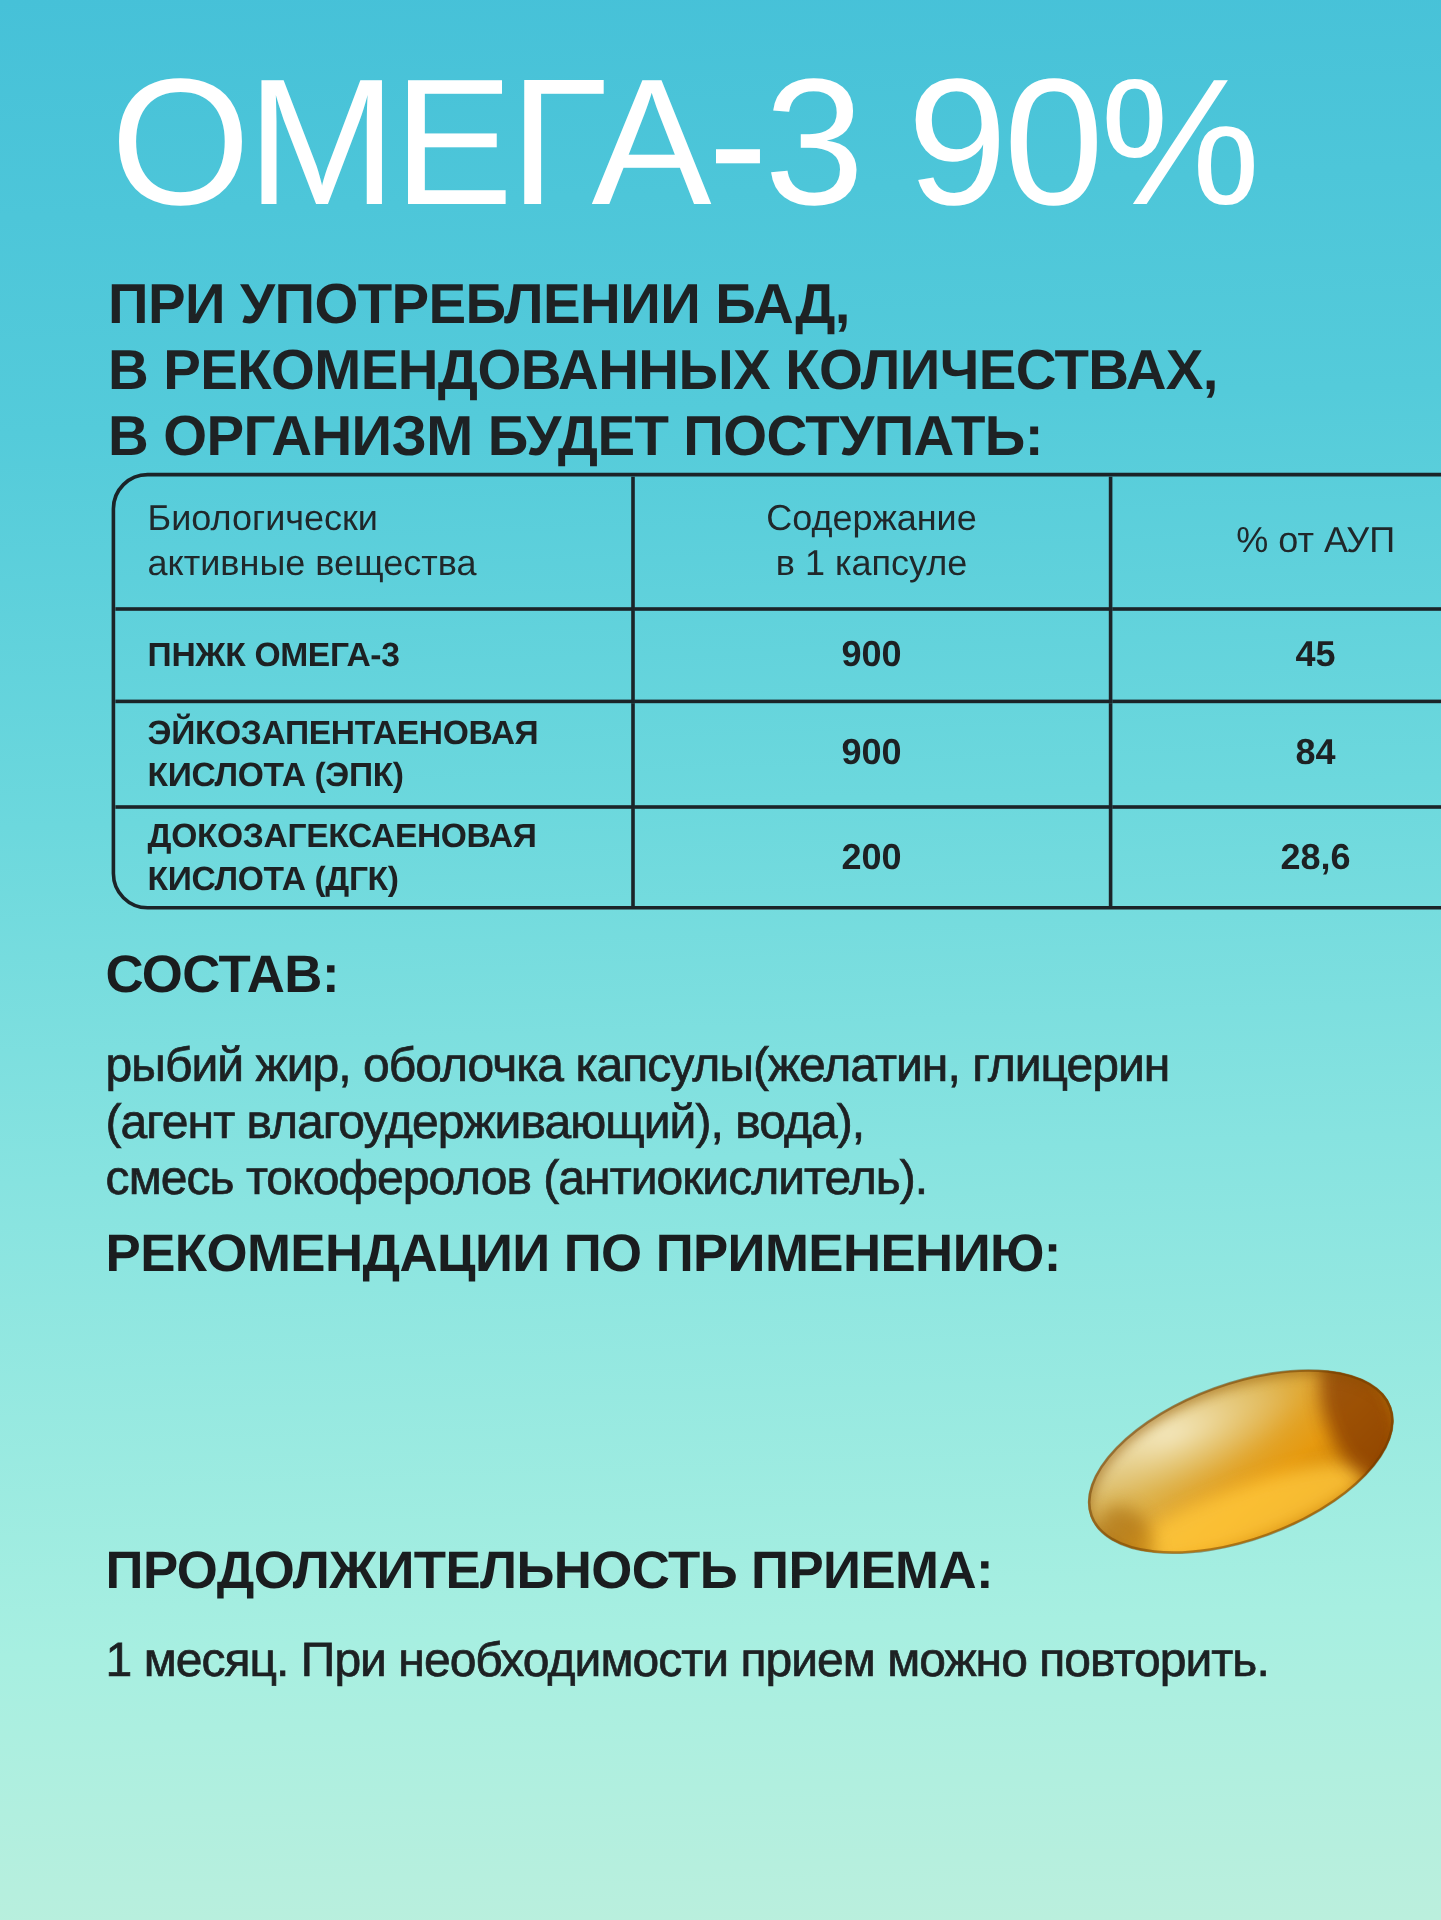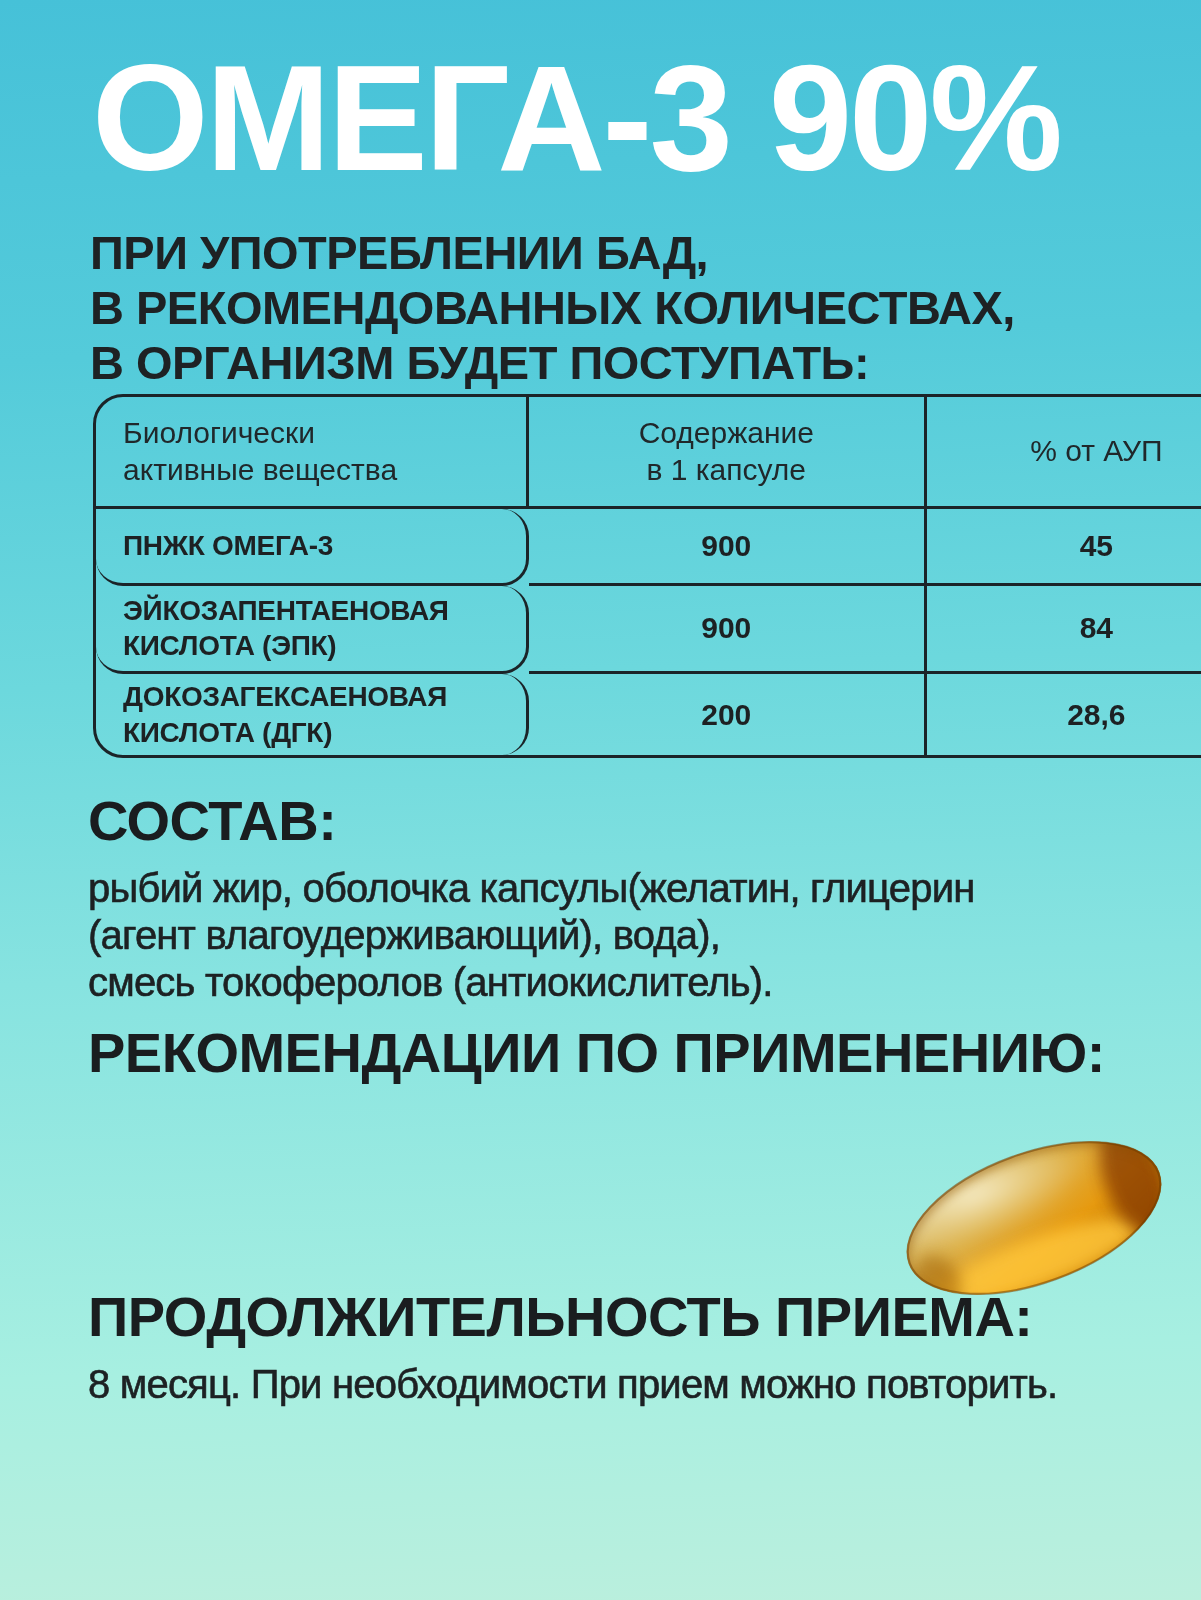--- a/index.html
+++ b/index.html
@@ -16,21 +16,21 @@
       #54cbda 22%,
       #6cd8dd 42%,
       #87e3e0 60%,
       #a7efe1 84%,
       #bbefdd 100%);
   }
   .title {
     position: absolute;
     left: 92px; top: 40px;
     font-size: 150px;
-    font-weight: 700;
+    font-weight: 400;
     letter-spacing: -3px;
     line-height: 1.05;
     color: #ffffff;
     white-space: nowrap;
   }
   .intro-heading {
     position: absolute;
     left: 90px; top: 226px;
     font-size: 47px;
     font-weight: 700;
@@ -75,33 +75,32 @@
   }
   .table-wrap th.left, .table-wrap td.left {
     text-align: left;
     padding-left: 27px;
   }
   .table-wrap td.substance {
     font-weight: 700;
     font-size: 28px;
     line-height: 1.28;
     letter-spacing: -0.3px;
-    border-radius: 27px;
   }
   .table-wrap td.value {
     font-weight: 700;
     font-size: 30px;
   }
   .table-wrap tr.r1 td { height: 76px; }
   .table-wrap tr.r2 td { height: 87px; }
   .table-wrap tr.r3 td { height: 80px; }
   .section-title {
     position: absolute;
     left: 88px;
-    font-size: 56px;
+    font-size: 44px;
     font-weight: 700;
     letter-spacing: -0.5px;
     color: #1a1d1f;
     white-space: nowrap;
   }
   .section-body {
     position: absolute;
     left: 88px;
     font-size: 40px;
     font-weight: 400;
@@ -175,21 +174,21 @@
   </div>
 
   <h2 class="section-title t-composition">СОСТАВ:</h2>
   <p class="section-body b-composition">рыбий жир, оболочка капсулы(желатин, глицерин
 (агент влагоудерживающий), вода),
 смесь токоферолов (антиокислитель).</p>
 
   <h2 class="section-title t-recommendations">РЕКОМЕНДАЦИИ ПО ПРИМЕНЕНИЮ:</h2>
 
   <h2 class="section-title t-duration">ПРОДОЛЖИТЕЛЬНОСТЬ ПРИЕМА:</h2>
-  <p class="section-body b-duration">8 месяц. При необходимости прием можно повторить.</p>
+  <p class="section-body b-duration">1 месяц. При необходимости прием можно повторить.</p>
 
   <svg class="capsule" viewBox="0 0 300 150" xmlns="http://www.w3.org/2000/svg" aria-hidden="true">
     <defs>
       <linearGradient id="capBase" x1="0" y1="0" x2="0.85" y2="1">
         <stop offset="0" stop-color="#d5c68c"></stop>
         <stop offset="0.38" stop-color="#dcb14a"></stop>
         <stop offset="0.68" stop-color="#e69a10"></stop>
         <stop offset="0.88" stop-color="#cc8004"></stop>
         <stop offset="1" stop-color="#a85e00"></stop>
       </linearGradient>

